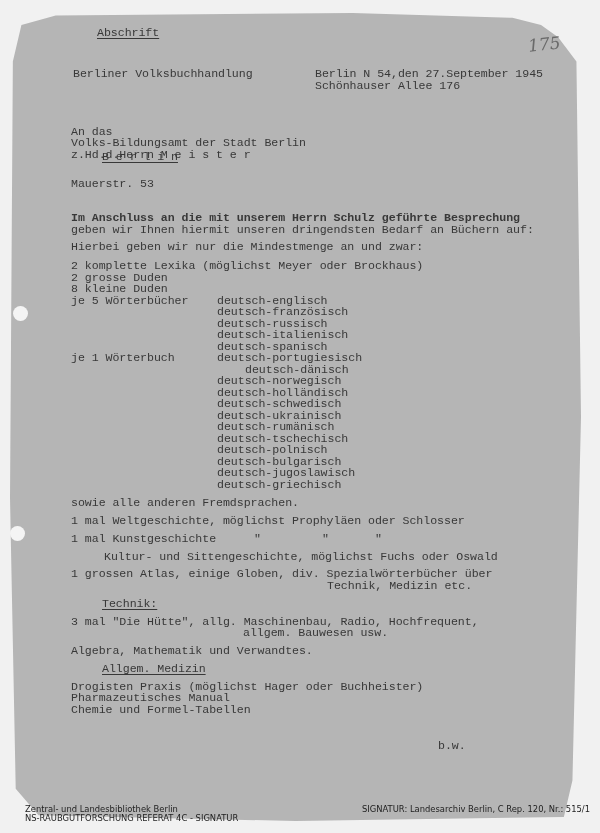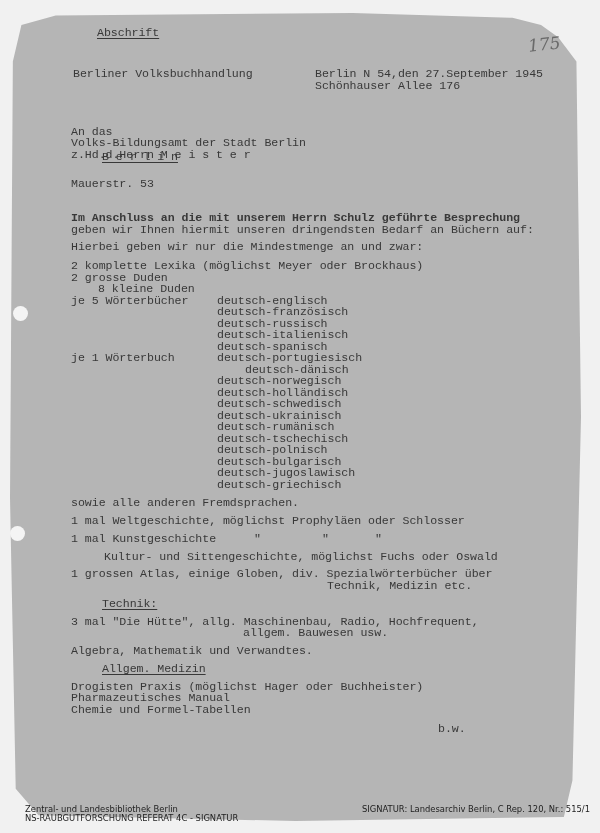--- a/index.html
+++ b/index.html
@@ -52,21 +52,21 @@
 <div class="t" style="left:71px;top:149px;">z.Hd.d.Herrn M e i s t e r</div>
 <div class="t u" style="left:71px;top:151px;">B e r l i n</div>
 <div class="t" style="left:71px;top:178px;">Mauerstr. 53</div>
 
 <div class="t" style="left:71px;top:212px;font-weight:bold;">Im Anschluss an die mit unserem Herrn Schulz geführte Besprechung</div>
 <div class="t" style="left:71px;top:224px;">geben wir Ihnen hiermit unseren dringendsten Bedarf an Büchern auf:</div>
 <div class="t" style="left:71px;top:241px;">Hierbei geben wir nur die Mindestmenge an und zwar:</div>
 
 <div class="t" style="left:71px;top:260px;">2 komplette Lexika (möglichst Meyer oder Brockhaus)</div>
 <div class="t" style="left:71px;top:272px;">2 grosse Duden</div>
-<div class="t" style="left:71px;top:283px;margin-left:27px;">8 kleine Duden</div>
+<div class="t" style="left:71px;top:283px;">8 kleine Duden</div>
 
 <div class="t" style="left:71px;top:295px;">je 5 Wörterbücher</div>
 <div class="t" style="left:217px;top:295px;">deutsch-englisch</div>
 <div class="t" style="left:217px;top:306px;">deutsch-französisch</div>
 <div class="t" style="left:217px;top:318px;">deutsch-russisch</div>
 <div class="t" style="left:217px;top:329px;">deutsch-italienisch</div>
 <div class="t" style="left:217px;top:341px;">deutsch-spanisch</div>
 
 <div class="t" style="left:71px;top:352px;">je 1 Wörterbuch</div>
 <div class="t" style="left:217px;top:352px;">deutsch-portugiesisch</div>
@@ -95,17 +95,17 @@
 
 <div class="t u" style="left:71px;top:598px;">Technik:</div>
 <div class="t" style="left:71px;top:616px;">3 mal "Die Hütte", allg. Maschinenbau, Radio, Hochfrequent,</div>
 <div class="t" style="left:243px;top:627px;">allgem. Bauwesen usw.</div>
 <div class="t" style="left:71px;top:645px;">Algebra, Mathematik und Verwandtes.</div>
 
 <div class="t u" style="left:71px;top:663px;">Allgem. Medizin</div>
 <div class="t" style="left:71px;top:681px;">Drogisten Praxis (möglichst Hager oder Buchheister)</div>
 <div class="t" style="left:71px;top:692px;">Pharmazeutisches Manual</div>
 <div class="t" style="left:71px;top:704px;">Chemie und Formel-Tabellen</div>
-<div class="t" style="left:438px;top:723px;">b.w.</div>
+<div class="t" style="left:438px;top:740px;">b.w.</div>
 
 <div class="footer" style="left:25px;top:805px;">Zentral- und Landesbibliothek Berlin</div>
 <div class="footer" style="left:25px;top:814px;">NS-RAUBGUTFORSCHUNG REFERAT 4C - SIGNATUR</div>
 <div class="footer" style="left:362px;top:805px;">SIGNATUR: Landesarchiv Berlin, C Rep. 120, Nr.: 515/1</div>
 
 </body></html>

